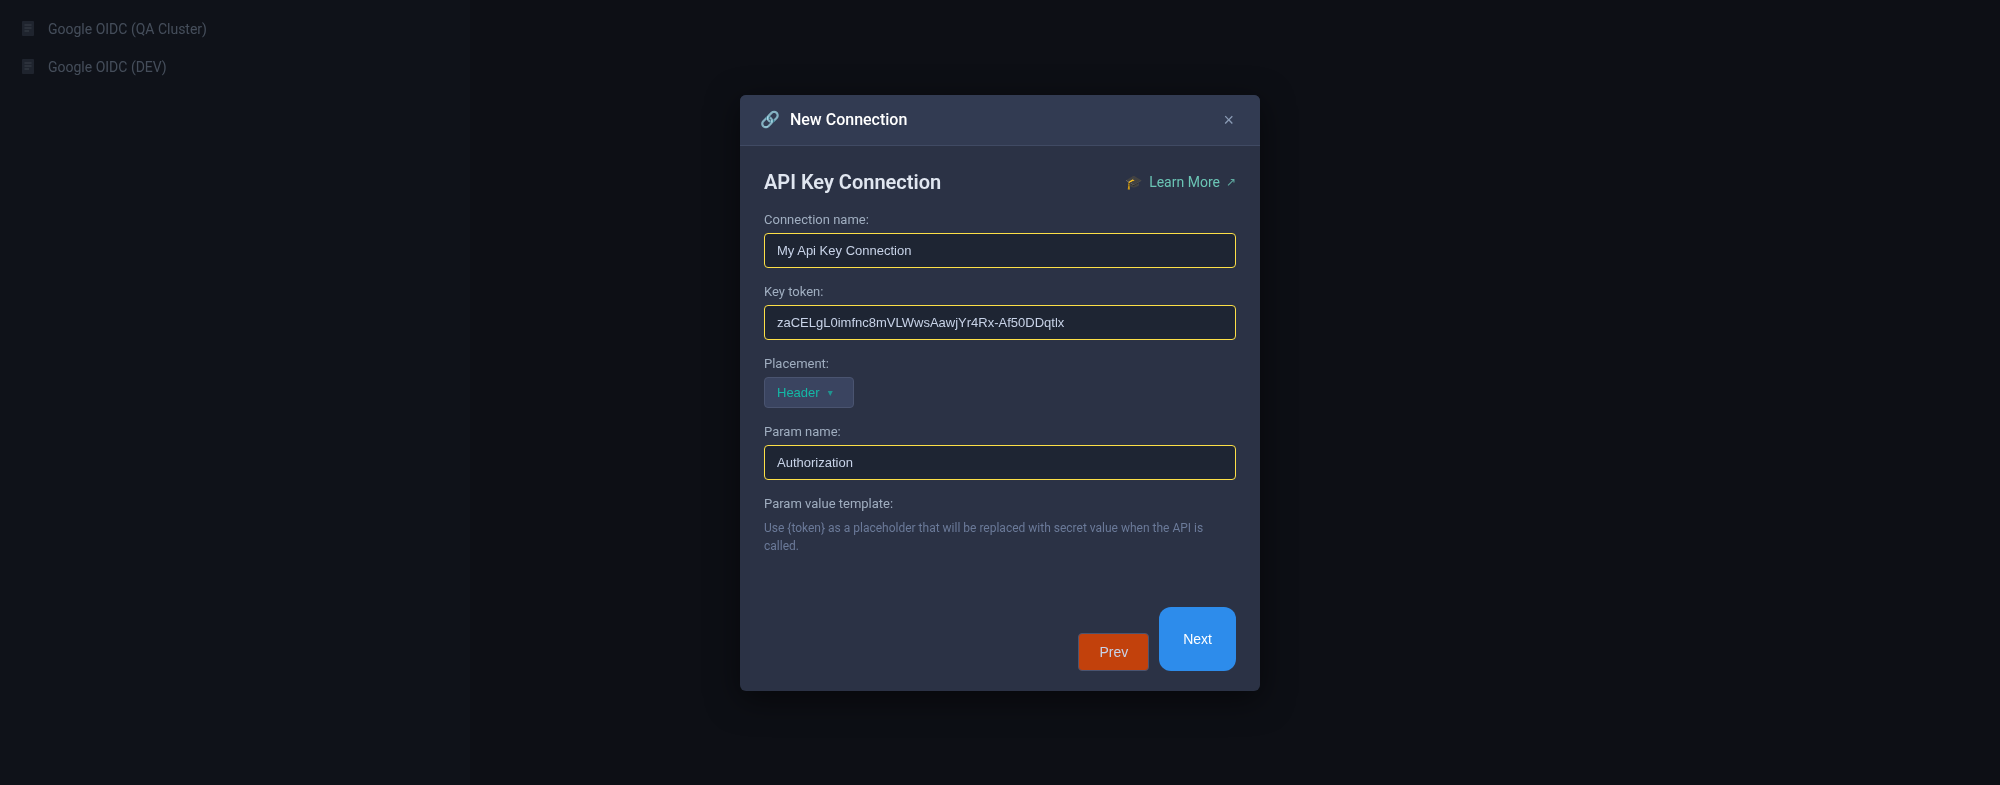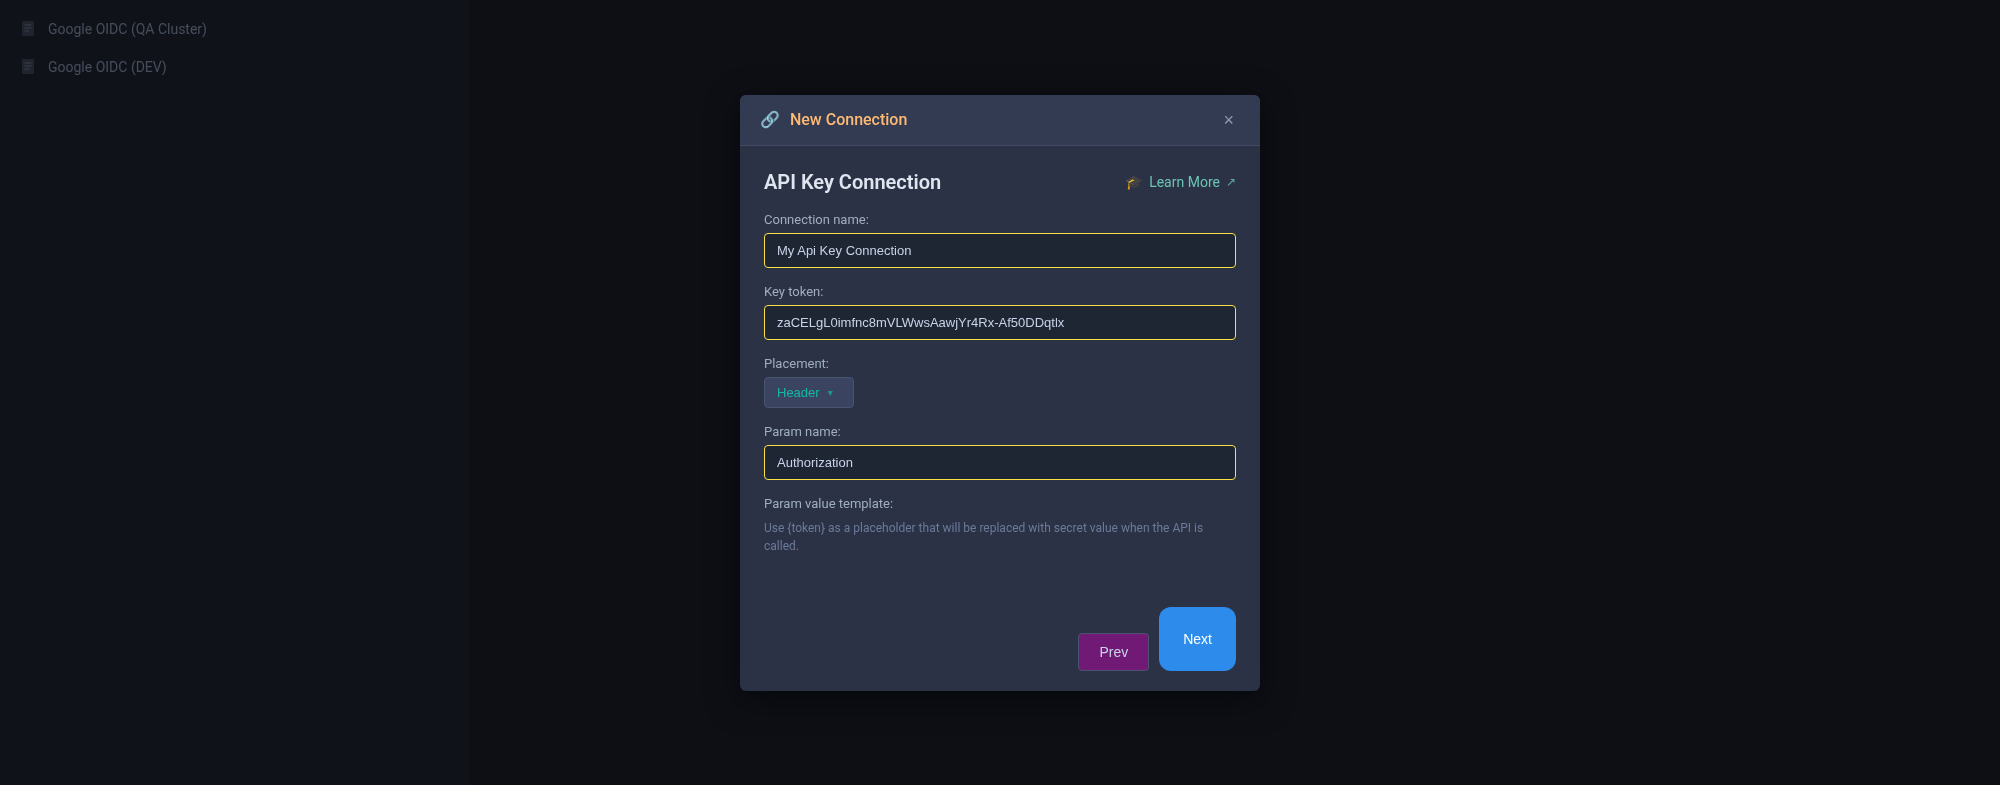--- a/index.html
+++ b/index.html
@@ -77,21 +77,21 @@
       border-bottom: 1px solid #404a63;
     }
 
     .modal-title-wrapper {
       display: flex;
       align-items: center;
       gap: 10px;
     }
 
     .modal-title {
-      color: #fdba74;
+      color: #ffffff;
       font-size: 16px;
       font-weight: 500;
     }
 
     .link-icon {
       color: #8a9bb5;
       font-size: 16px;
     }
 
     .close-btn {
@@ -200,21 +200,21 @@
 
     
     .modal-footer {
       display: flex;
       justify-content: flex-end;
       gap: 10px;
       padding: 16px 24px 20px;
     }
 
     .btn-prev {
-      background-color: #701a75;
+      background-color: #c2410c;
       border: 1px solid #4a5470;
       border-radius: 4px;
       color: #c8d3e8;
       font-size: 14px;
       padding: 9px 20px;
       cursor: pointer;
       margin-top: 26px;
     }
 
     .btn-next {

